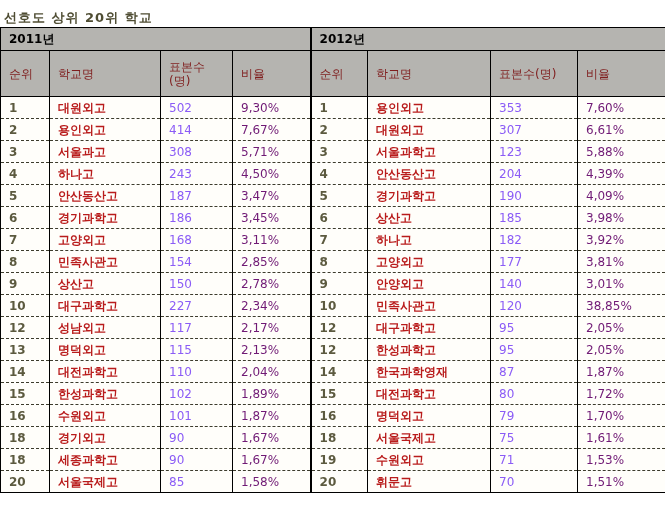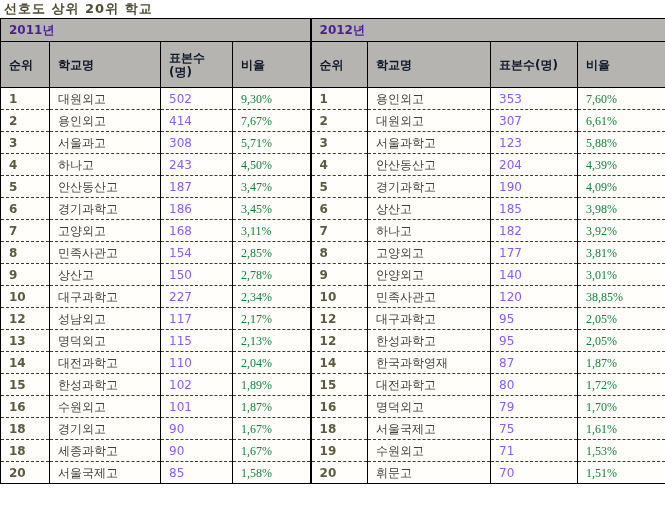--- a/index.html
+++ b/index.html
@@ -8,73 +8,73 @@
     background: #ffffff;
     width: 665px;
     height: 519px;
     font-family: "DejaVu Sans", sans-serif;
     overflow: hidden;
   }
   .page-title {
     color: #4f4d33;
     font-size: 13px;
     font-weight: bold;
-    padding: 1px 0 2px 4px;
+    padding: 10px 0 2px 4px;
     letter-spacing: 1px;
     height: 15px;
     line-height: 15px;
   }
   table.pref-table {
     border-collapse: collapse;
     table-layout: fixed;
     width: 665px;
     border: 1px solid #000;
   }
   table.pref-table td {
     font-size: 12px;
     line-height: 14px;
     overflow: hidden;
     white-space: nowrap;
     vertical-align: middle;
   }
   
   tr.year-row td {
     background: #b5b4b0;
-    color: #4c1d95;
+    color: #000000;
     font-weight: bold;
     height: 20px;
     padding-left: 8px;
     border-bottom: 1px solid #000;
   }
   
   tr.colhead-row td {
     background: #b5b4b0;
-    color: #0f172a;
-    font-weight: bold;
+    color: #7f1d1d;
+    font-weight: normal;
     height: 43px;
     padding-left: 8px;
     border-bottom: 1px solid #000;
     border-left: 1px solid #000;
     white-space: pre-line;
   }
   tr.colhead-row td:first-child { border-left: none; }
   
   tr.data-row td {
     height: 19px;
     border-left: 1px solid #000;
     border-top: 1px dashed #3d3c2c;
     background: #fffefa;
     padding-left: 8px;
   }
   tr.data-row:first-of-type td { border-top: none; }
   tr.data-row td:first-child { border-left: none; }
   td.c-rank { color: #5c5a3f; font-weight: bold; }
-  td.c-name { color: #404040; font-weight: normal; padding-left: 10px; }
+  td.c-name { color: #b91c1c; font-weight: bold; padding-left: 10px; }
   td.c-count { color: #8b5cf6; }
-  td.c-pct { color: #15803d; font-family: Liberation Serif, serif; }
+  td.c-pct { color: #701a75; }
   
   td.mid { border-left: 2px solid #000 !important; }
 </style>
 </head>
 <body>
 
 <div class="page-title">선호도 상위 20위 학교</div>
 
 <table class="pref-table">
   <colgroup>

